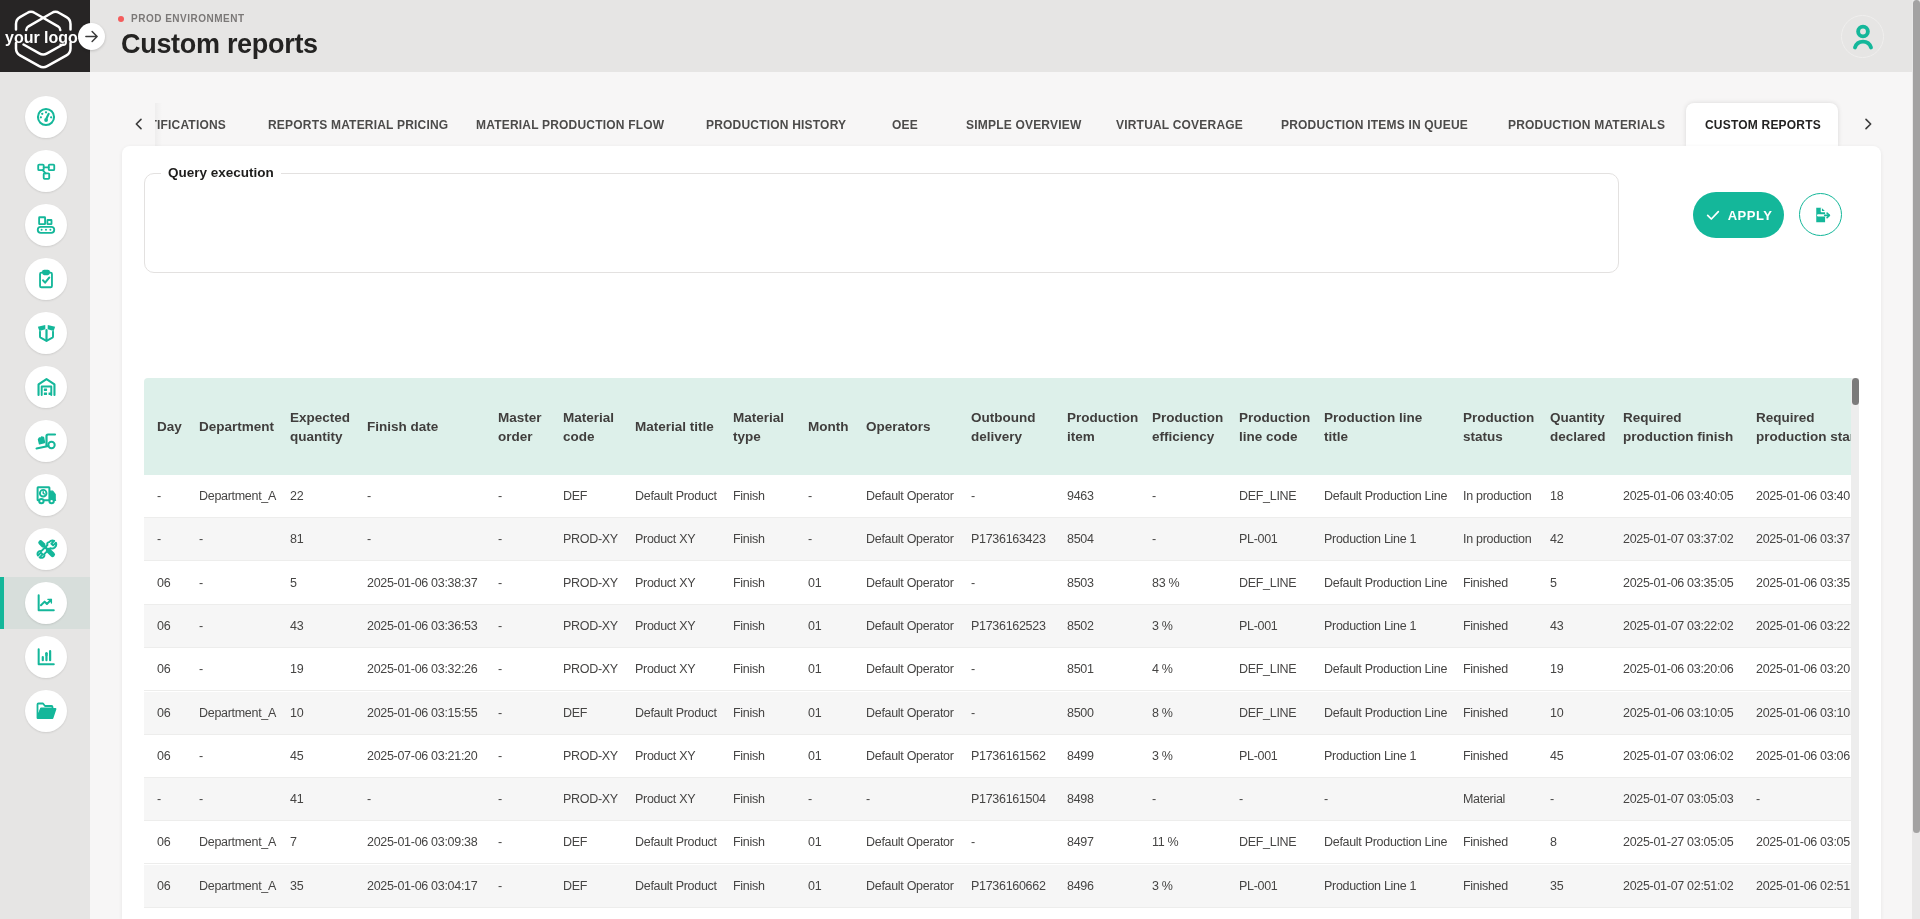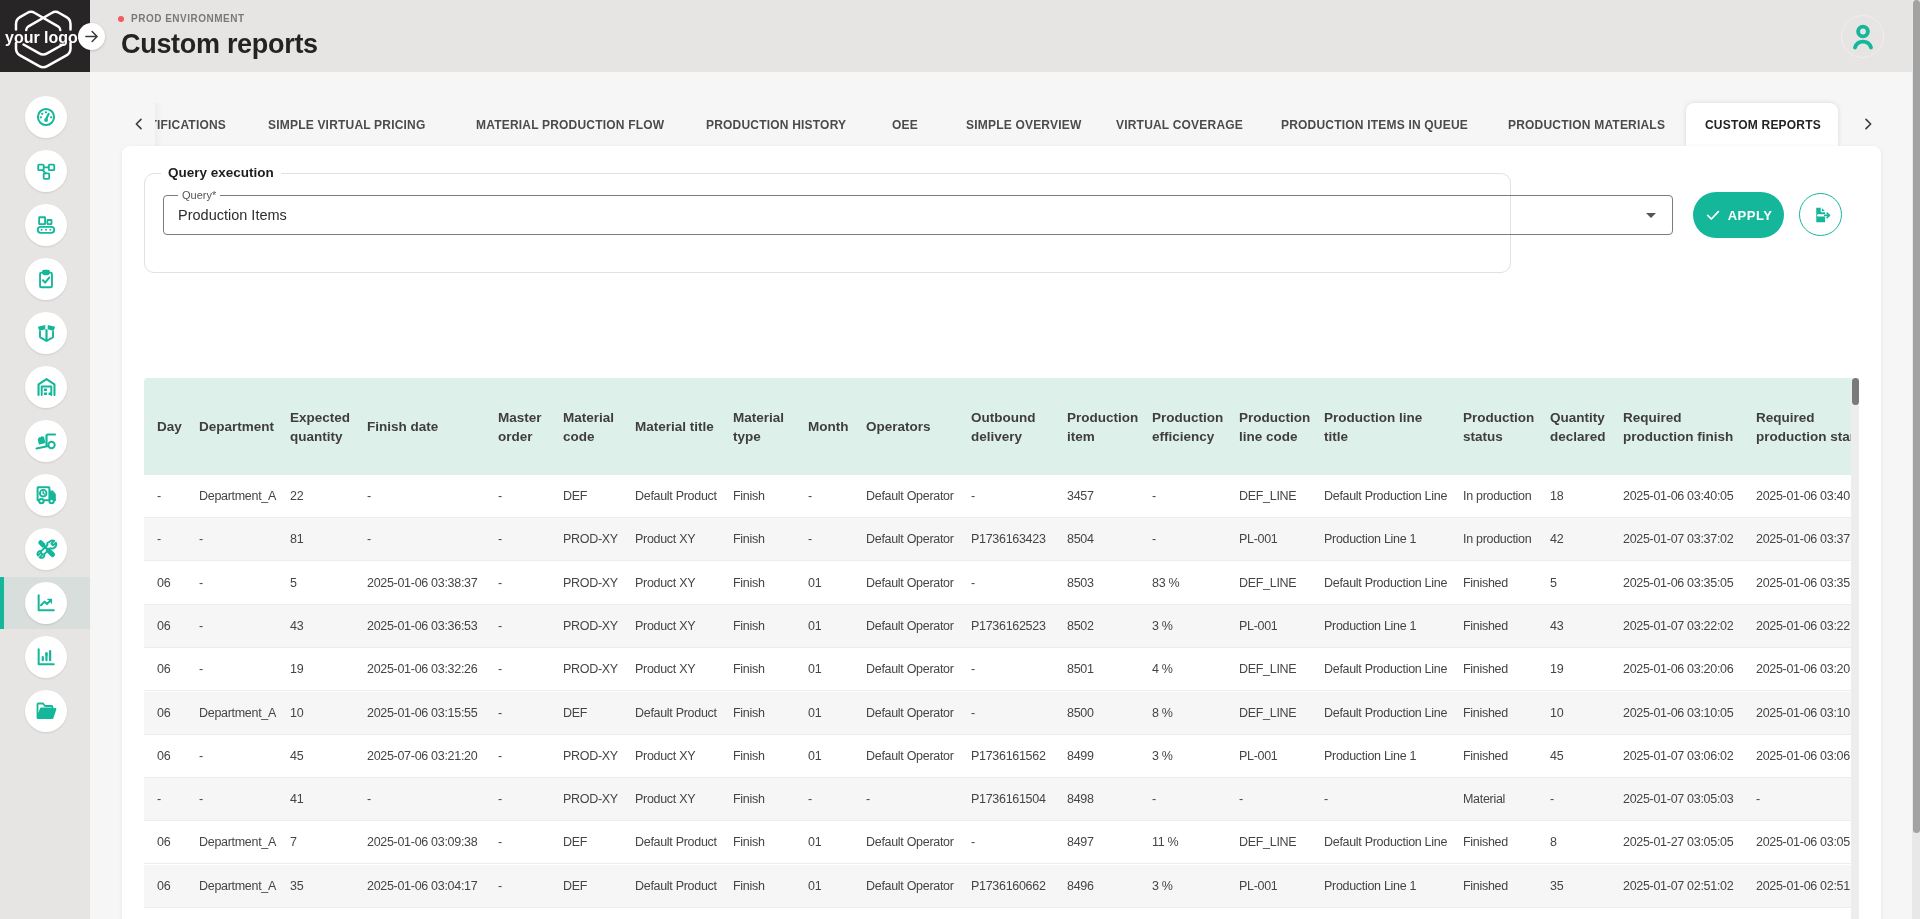--- a/index.html
+++ b/index.html
@@ -29,21 +29,21 @@
 .tabs { position:absolute; left:90px; top:103px; width:1822px; height:43px; }
 .tab-clip { position:absolute; left:65px; top:0; width:1693px; height:43px; overflow:hidden; background:linear-gradient(to right, rgba(0,0,0,0.035), rgba(0,0,0,0) 7px); }
 .tab-label { position:absolute; top:15px; font-size:12px; font-weight:bold; color:#4c4b4a; letter-spacing:0.2px; white-space:nowrap; }
 .active-tab-bg { position:absolute; left:1596px; top:0; width:152px; height:44px; background:#fff; border-radius:8px 8px 0 0; box-shadow:0 0 5px rgba(0,0,0,.12); }
 .chev { position:absolute; top:13px; width:16px; height:16px; color:#444; }
 
 
 .card { position:absolute; left:122px; top:146px; width:1759px; height:773px; background:#fff; border-radius:8px 8px 0 0; box-shadow:0 1px 4px rgba(0,0,0,.07); }
 
 
-.fs { position:absolute; left:22px; top:27px; width:1367px; height:100px; border:1px solid #e3e1e0; border-radius:10px; }
+.fs { position:absolute; left:22px; top:27px; width:1475px; height:100px; border:1px solid #e3e1e0; border-radius:10px; }
 .fs-legend { position:absolute; left:16px; top:-9px; background:#fff; padding:0 7px; font-size:13.5px; font-weight:bold; color:#1e1d1c; }
 .q-box { position:absolute; left:18px; top:21px; width:1510px; height:40px; border:1px solid #7e7c7b; border-radius:4px; }
 .q-label { position:absolute; left:14px; top:-7px; background:#fff; padding:0 4px; font-size:11px; color:#565453; }
 .q-value { position:absolute; left:14px; top:11px; font-size:14.5px; color:#2e2d2c; }
 .q-arrow { position:absolute; right:16px; top:17px; width:0; height:0; border-left:5px solid transparent; border-right:5px solid transparent; border-top:5px solid #555; }
 .apply-btn { position:absolute; left:1548px; top:18px; width:91px; height:46px; border-radius:23px; background:#14b79a; color:#fff; font-size:13px; font-weight:bold; letter-spacing:0.5px; display:flex; align-items:center; justify-content:center; gap:7px; }
 .export-btn { position:absolute; left:1654px; top:19px; width:43px; height:43px; border-radius:50%; border:1.5px solid #14b79a; display:flex; align-items:center; justify-content:center; }
 
 
 .toolbar { position:absolute; left:22px; top:172px; width:1715px; height:42px; background:#fff; border:1px solid #ececec; border-radius:8px; }
@@ -201,43 +201,38 @@
     </div>
 </div>
 
 <div class="tabs">
   <svg class="chev" style="left:41px" viewBox="0 0 24 24" fill="none" stroke="#3c3c3c" stroke-width="2.4" stroke-linecap="round" stroke-linejoin="round">
       <path d="M15 5 L8 12 L15 19"></path>
     </svg>
   <div class="active-tab-bg"></div>
   <div class="tab-clip">
     <span class="tab-label" style="left:-24px">NOTIFICATIONS</span>
-    <span class="tab-label" style="left:113px">SIMPLE VIRTUAL PRICING</span>
+    <span class="tab-label" style="left:113px">REPORTS MATERIAL PRICING</span>
     <span class="tab-label" style="left:321px">MATERIAL PRODUCTION FLOW</span>
     <span class="tab-label" style="left:551px">PRODUCTION HISTORY</span>
     <span class="tab-label" style="left:737px">OEE</span>
     <span class="tab-label" style="left:811px">SIMPLE OVERVIEW</span>
     <span class="tab-label" style="left:961px">VIRTUAL COVERAGE</span>
     <span class="tab-label" style="left:1126px">PRODUCTION ITEMS IN QUEUE</span>
     <span class="tab-label" style="left:1353px">PRODUCTION MATERIALS</span>
     <span class="tab-label" style="left:1550px; color:#242322;">CUSTOM REPORTS</span>
   </div>
   <svg class="chev" style="left:1770px" viewBox="0 0 24 24" fill="none" stroke="#3c3c3c" stroke-width="2.4" stroke-linecap="round" stroke-linejoin="round">
       <path d="M9 5 L16 12 L9 19"></path>
     </svg>
 </div>
 
 <div class="card">
   <div class="fs">
     <div class="fs-legend">Query execution</div>
-    <div class="q-box">
-      <div class="q-label">Query*</div>
-      <div class="q-value">Production Items</div>
-      <div class="q-arrow"></div>
-    </div>
     <div class="apply-btn">
       <svg width="16" height="16" viewBox="0 0 24 24" fill="none" stroke="#fff" stroke-width="2.6" stroke-linecap="round" stroke-linejoin="round">
           <path d="M4 12.5 L9.5 18 L20 7"></path>
         </svg>
       <span>APPLY</span>
     </div>
     <div class="export-btn" id="export-icon">
         <svg width="20" height="20" viewBox="0 0 24 24" stroke-linecap="round" stroke-linejoin="round">
           <path d="M6.3 3.2 L12.6 3.2 L16.9 7.4 L16.9 20.8 L6.3 20.8 Z" fill="#14b79a" stroke="none"></path>
           <path d="M12.4 3.4 L12.4 7.9 L16.9 7.9" stroke="#fff" stroke-width="1.4" fill="none"></path>
@@ -276,21 +271,21 @@
         <div class="td" style="left:55px">Department_A</div>
         <div class="td" style="left:146px">22</div>
         <div class="td" style="left:223px">-</div>
         <div class="td" style="left:354px">-</div>
         <div class="td" style="left:419px">DEF</div>
         <div class="td" style="left:491px">Default Product</div>
         <div class="td" style="left:589px">Finish</div>
         <div class="td" style="left:664px">-</div>
         <div class="td" style="left:722px">Default Operator</div>
         <div class="td" style="left:827px">-</div>
-        <div class="td" style="left:923px">3457</div>
+        <div class="td" style="left:923px">9463</div>
         <div class="td" style="left:1008px">-</div>
         <div class="td" style="left:1095px">DEF_LINE</div>
         <div class="td" style="left:1180px">Default Production Line</div>
         <div class="td" style="left:1319px">In production</div>
         <div class="td" style="left:1406px">18</div>
         <div class="td" style="left:1479px">2025-01-06 03:40:05</div>
         <div class="td" style="left:1612px">2025-01-06 03:40:</div>
       </div>
       <div class="trow alt" style="top:140.3px">
         <div class="td" style="left:13px">-</div>

